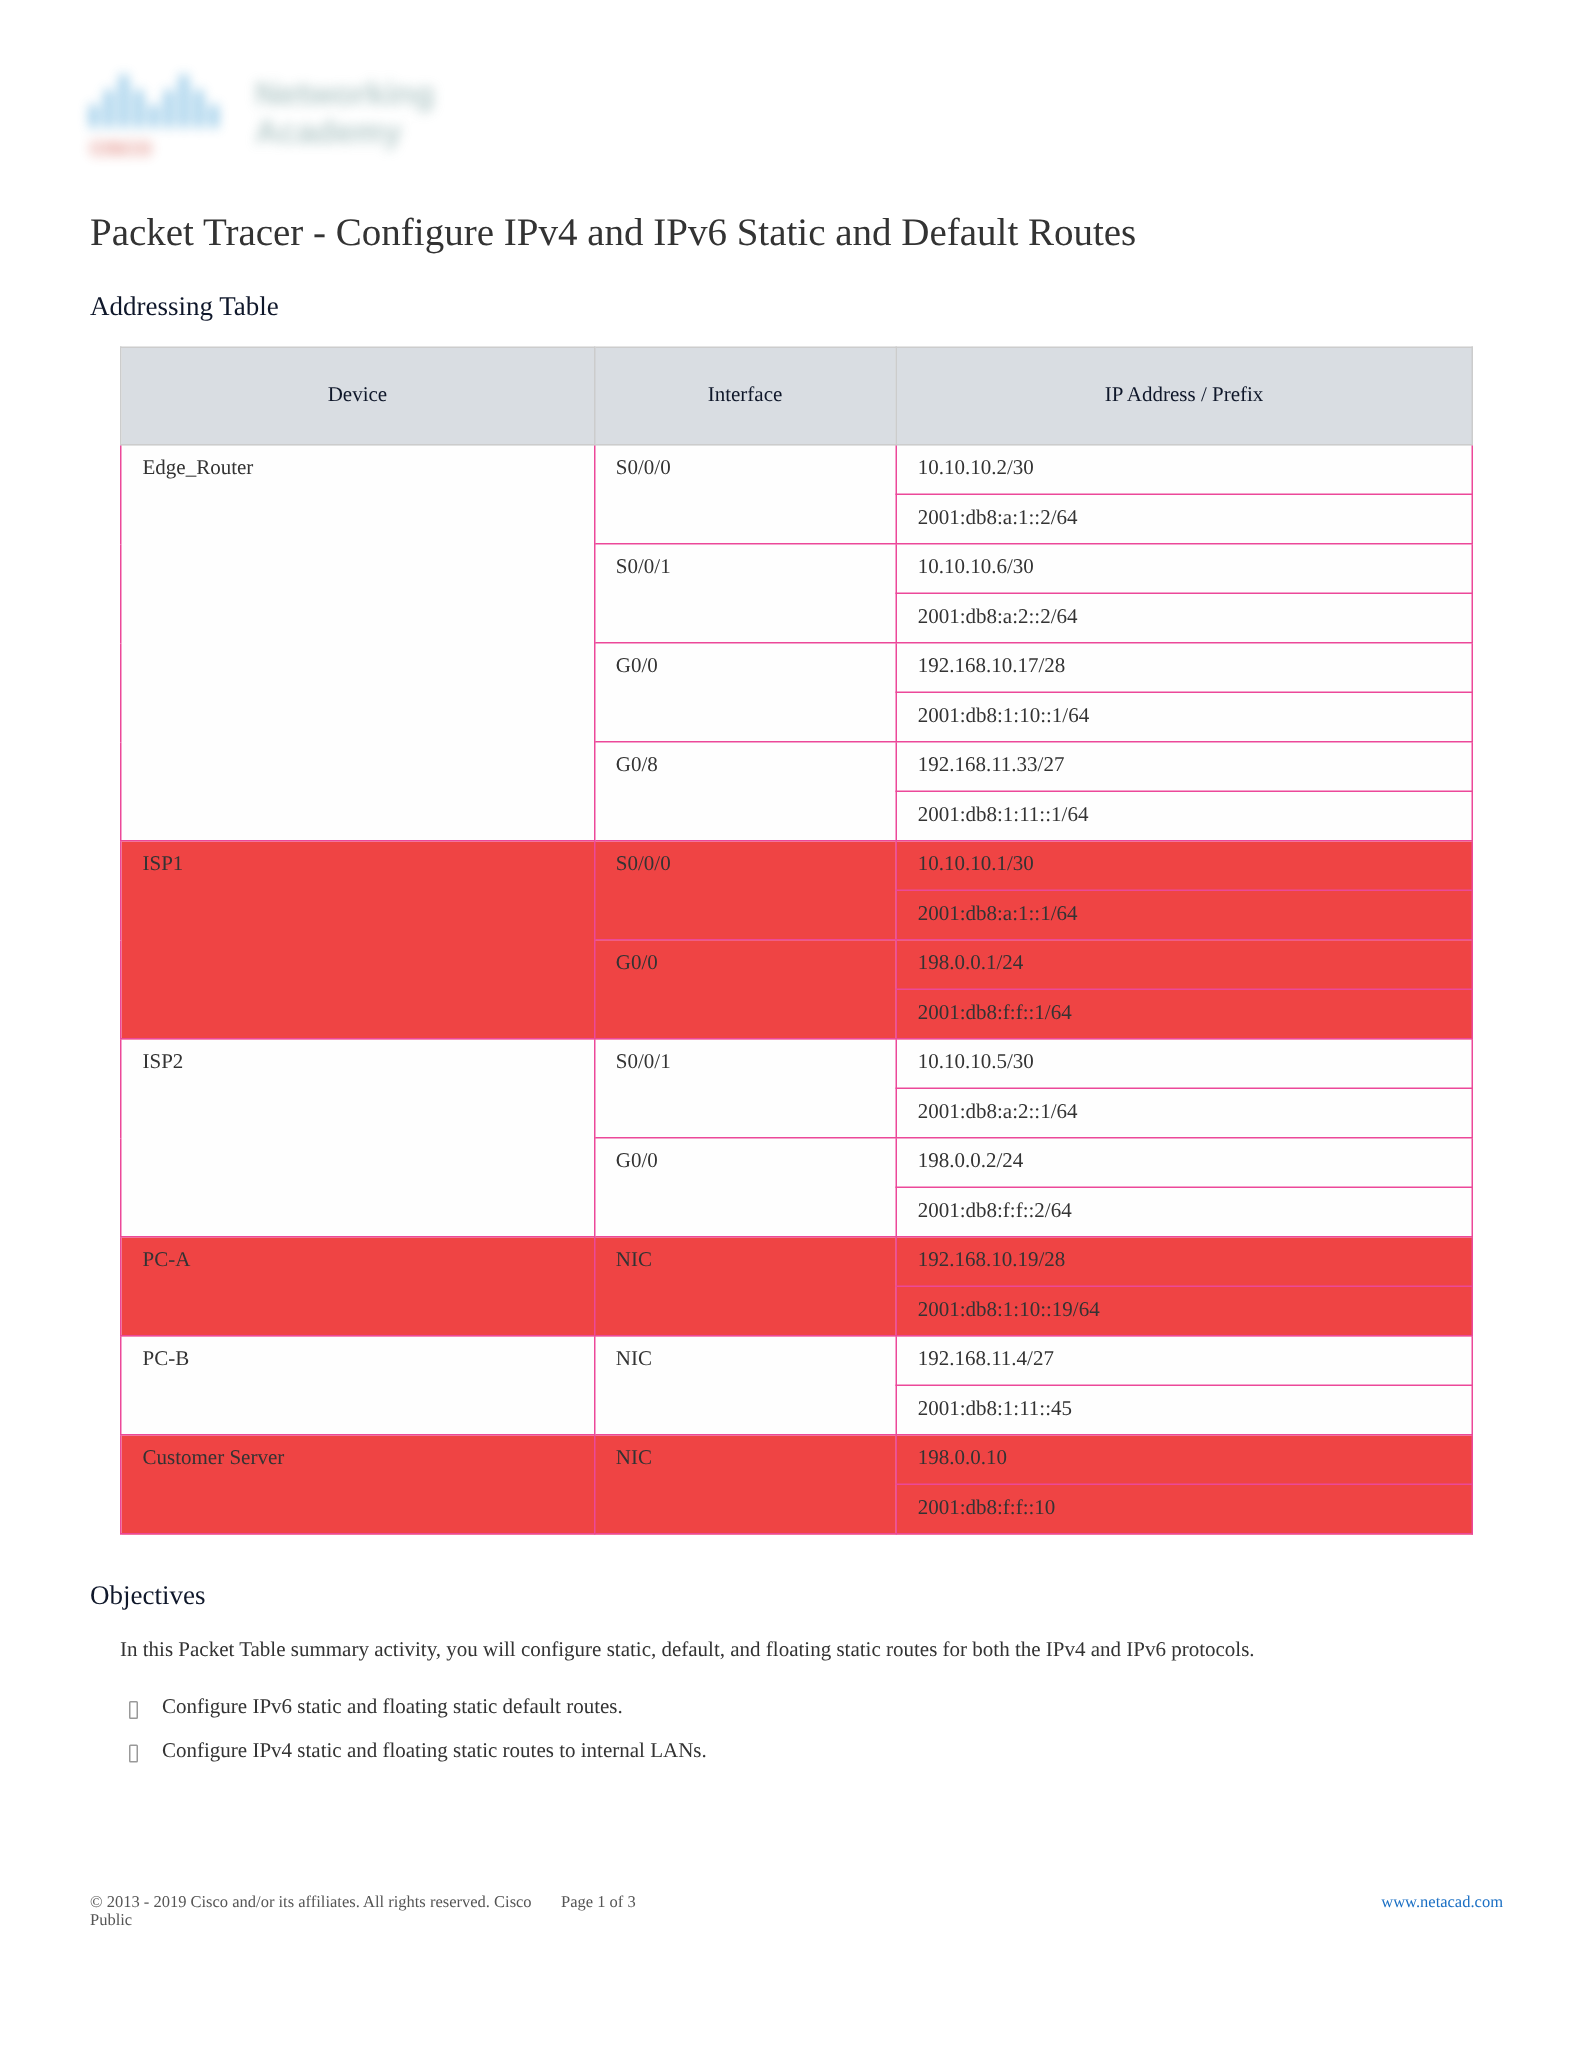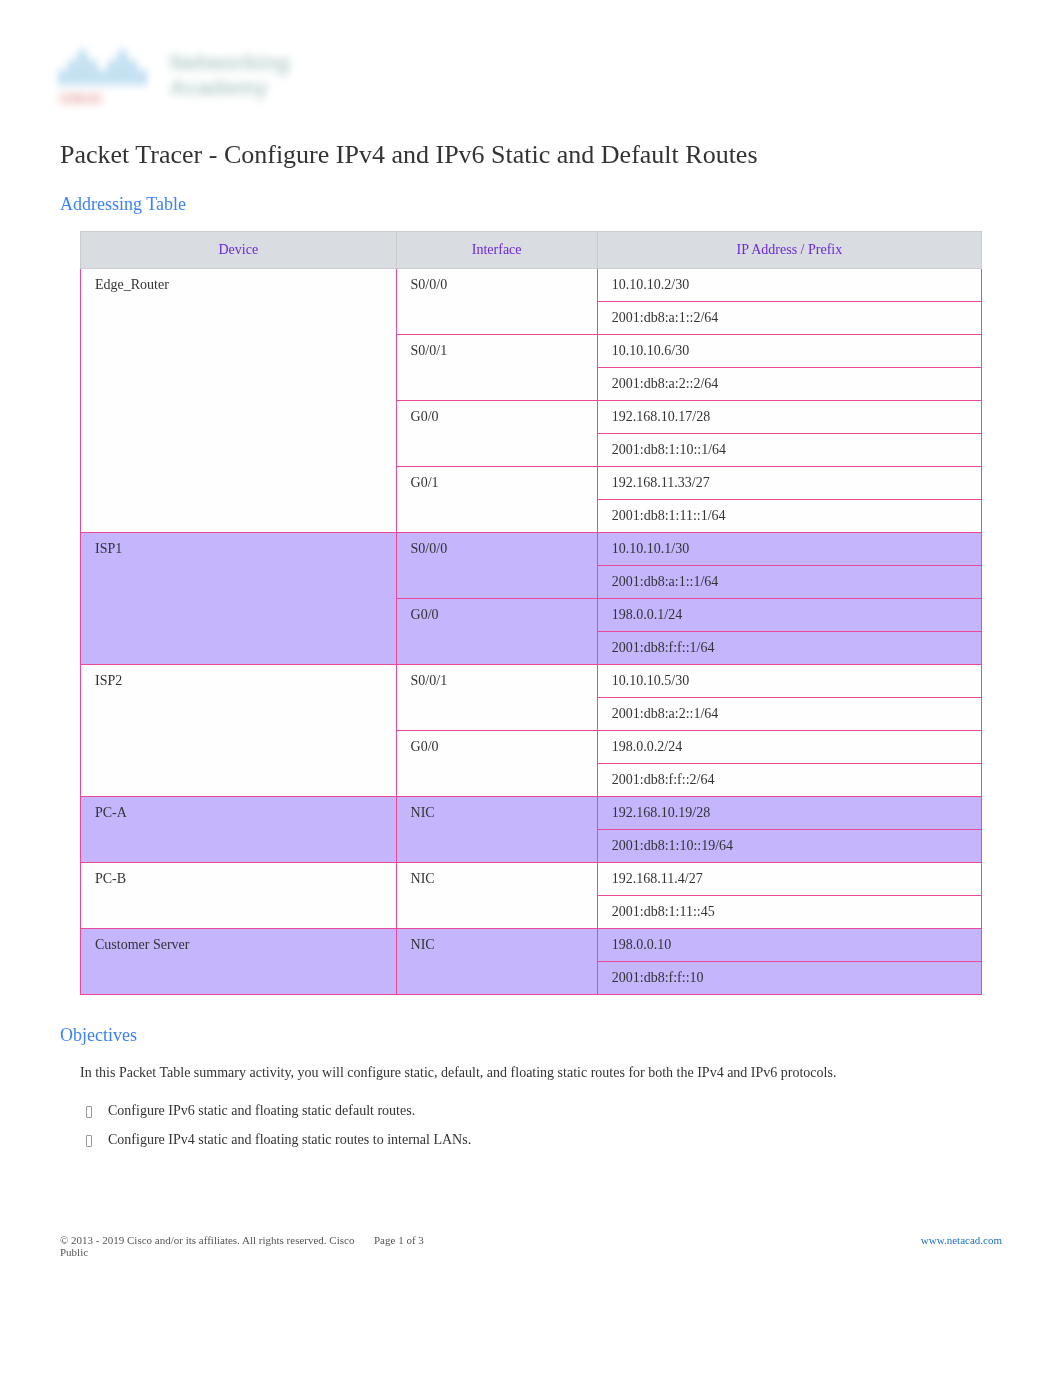--- a/index.html
+++ b/index.html
@@ -19,47 +19,47 @@
   .logo svg { display: block; }
   h1 {
     font-size: 26px;
     font-weight: normal;
     color: #333;
     margin-bottom: 24px;
   }
   h2 {
     font-size: 18px;
     font-weight: normal;
-    color: #3b82f6;
+    color: #0f172a;
     margin-bottom: 16px;
   }
   .table-wrap {
     margin: 0 20px 30px 20px;
   }
   table {
     width: 100%;
     border-collapse: collapse;
     font-family: 'Times New Roman', serif;
     font-size: 14px;
   }
   thead th {
     background: #d9dde2;
-    color: #6d28d9;
+    color: #0f172a;
     font-weight: normal;
     text-align: center;
-    padding: 10px 14px;
+    padding: 24px 14px;
     border: 1px solid #ccc;
   }
   tbody td {
     padding: 8px 14px;
     border: 1px solid #ec4899;
     vertical-align: top;
   }
   tbody tr.group-odd td { background: #fefefe; }
-  tbody tr.group-even td { background: #c4b5fd; }
+  tbody tr.group-even td { background: #ef4444; }
   tbody td.span-cell {
     vertical-align: top;
   }
   .body-text {
     margin-left: 20px;
     font-size: 14px;
     line-height: 1.6;
     margin-bottom: 12px;
   }
   ul.obj-list {
@@ -148,21 +148,21 @@
       <td>2001:db8:a:2::2/64</td>
     </tr>
     <tr class="group-odd">
       <td rowspan="2" class="span-cell">G0/0</td>
       <td>192.168.10.17/28</td>
     </tr>
     <tr class="group-odd">
       <td>2001:db8:1:10::1/64</td>
     </tr>
     <tr class="group-odd">
-      <td rowspan="2" class="span-cell">G0/1</td>
+      <td rowspan="2" class="span-cell">G0/8</td>
       <td>192.168.11.33/27</td>
     </tr>
     <tr class="group-odd">
       <td>2001:db8:1:11::1/64</td>
     </tr>
 
     <tr class="group-even">
       <td rowspan="4" class="span-cell">ISP1</td>
       <td rowspan="2" class="span-cell">S0/0/0</td>
       <td>10.10.10.1/30</td>

